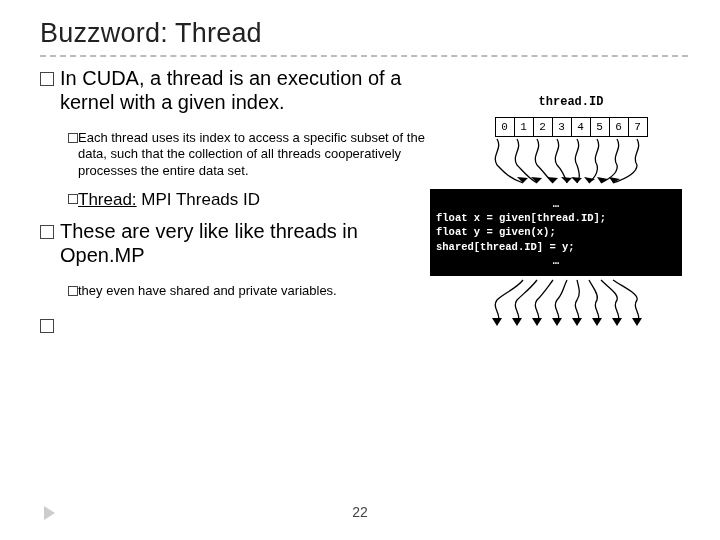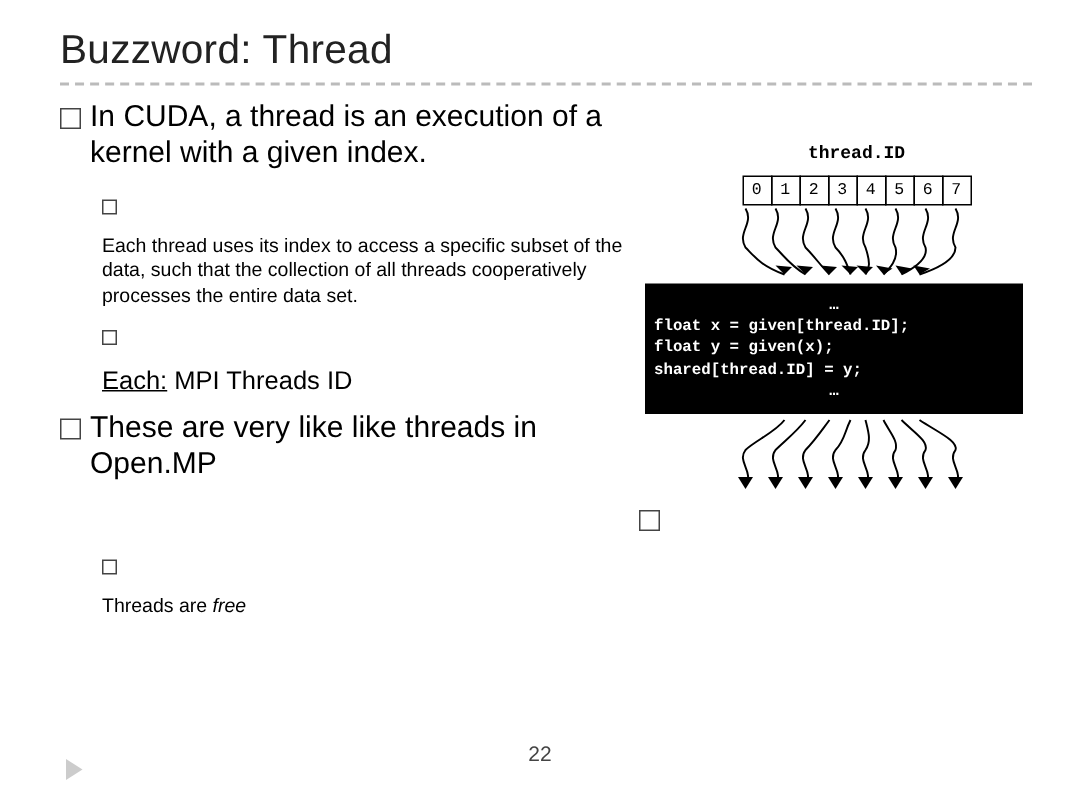--- a/index.html
+++ b/index.html
@@ -3,33 +3,33 @@
 <meta charset="utf-8">
 <style>
   * { box-sizing: border-box; margin: 0; padding: 0; }
   html, body { width: 720px; height: 540px; background: #fff; font-family: Arial, Helvetica, sans-serif; color: #000; }
   .slide { width: 720px; height: 540px; position: relative; padding: 18px 32px 0 40px; }
   .title { font-size: 27px; font-weight: 400; color: #222; letter-spacing: 0.2px; }
   .rule { border: none; border-top: 2px dashed #bbb; margin: 6px 0 10px 0; }
   .cols { display: flex; gap: 14px; }
   .left { flex: 0 0 400px; }
   .right { flex: 1; position: relative; }
-  .bullet1 { display: flex; gap: 6px; font-size: 20px; line-height: 1.18; margin-bottom: 6px; justify-content: flex-end; }
+  .bullet1 { display: flex; gap: 6px; font-size: 20px; line-height: 1.18; margin-bottom: 6px; }
   .bullet1 .box { display: inline-block; width: 14px; height: 14px; border: 1.5px solid #444; margin-top: 5px; flex: 0 0 14px; }
-  .bullet2 { display: flex; gap: 13px; font-size: 13px; line-height: 1.25; margin: 16px 0 10px 28px; flex-direction: column; }
+  .bullet2 { display: flex; gap: 0; font-size: 13px; line-height: 1.25; margin: 16px 0 10px 28px; }
   .bullet2 .box { display: inline-block; width: 10px; height: 10px; border: 1.2px solid #444; margin-top: 3px; flex: 0 0 10px; }
   .think { text-decoration: underline; }
   .label-tid { text-align: center; font-family: "Courier New", monospace; font-size: 12px; font-weight: bold; margin-top: 28px; margin-bottom: 8px; }
   .cells { display: flex; justify-content: center; }
   .cell { width: 20px; height: 20px; border: 1px solid #000; display: flex; align-items: center; justify-content: center; font-family: "Courier New", monospace; font-size: 11px; margin-left: -1px; }
   .cell:first-child { margin-left: 0; }
   .wavesvg { display: block; margin: 0 auto; }
   .codebox { background: #000; color: #fff; font-family: "Courier New", monospace; font-size: 10.5px; font-weight: bold; line-height: 1.35; padding: 8px 6px; margin: 0 0 0 -24px; width: 252px; white-space: pre; text-align: left; }
   .codebox .dots { display: block; text-align: center; }
-  .pagenum { position: absolute; bottom: 30px; left: 50%; transform: translateX(-50%); font-size: 14px; color: #444; }
+  .pagenum { position: absolute; bottom: 20px; left: 50%; transform: translateX(-50%); font-size: 14px; color: #444; }
   .footmark { position: absolute; bottom: 20px; left: 44px; width: 0; height: 0; border-top: 7px solid transparent; border-bottom: 7px solid transparent; border-left: 11px solid #ccc; }
   .free { font-style: italic; }
 </style>
 </head>
 <body>
 
 <div class="slide">
   <div class="title">Buzzword: Thread</div>
   <hr class="rule">
 
@@ -44,40 +44,38 @@
       </div>
 
       <div class="bullet2">
         <span class="box"></span>
         <div>Each thread uses its index to access a specific subset of the data, such that the collection of all threads cooperatively processes the entire data set.</div>
       </div>
 
       <div class="bullet2" style="font-size:17px; margin-top:2px; margin-bottom:10px;">
         <span class="box" style="margin-top:5px;"></span>
         <div>
-          <span class="think">Each:</span><span> MPI Threads ID</span>
+          <span class="think">Thread:</span><span> MPI Threads ID</span>
         </div>
       </div>
 
       <div class="bullet1">
         <span class="box"></span>
         <div>These are very like like threads in Open.MP</div>
       </div>
 
+      <div class="bullet2">
+        <span class="box"></span>
+        <div>they even have shared and private variables.</div>
+      </div>
 
       <div class="bullet1" style="margin-top:14px;">
         <span class="box"></span>
       </div>
 
-      <div class="bullet2">
-        <span class="box"></span>
-        <div>
-          <span>Threads are </span><span class="free">free</span>
-        </div>
-      </div>
 
     </div>
 
     <div class="right">
       <div class="label-tid">thread.ID</div>
       <div class="cells">
         <div class="cell">0</div>
         <div class="cell">1</div>
         <div class="cell">2</div>
         <div class="cell">3</div>

